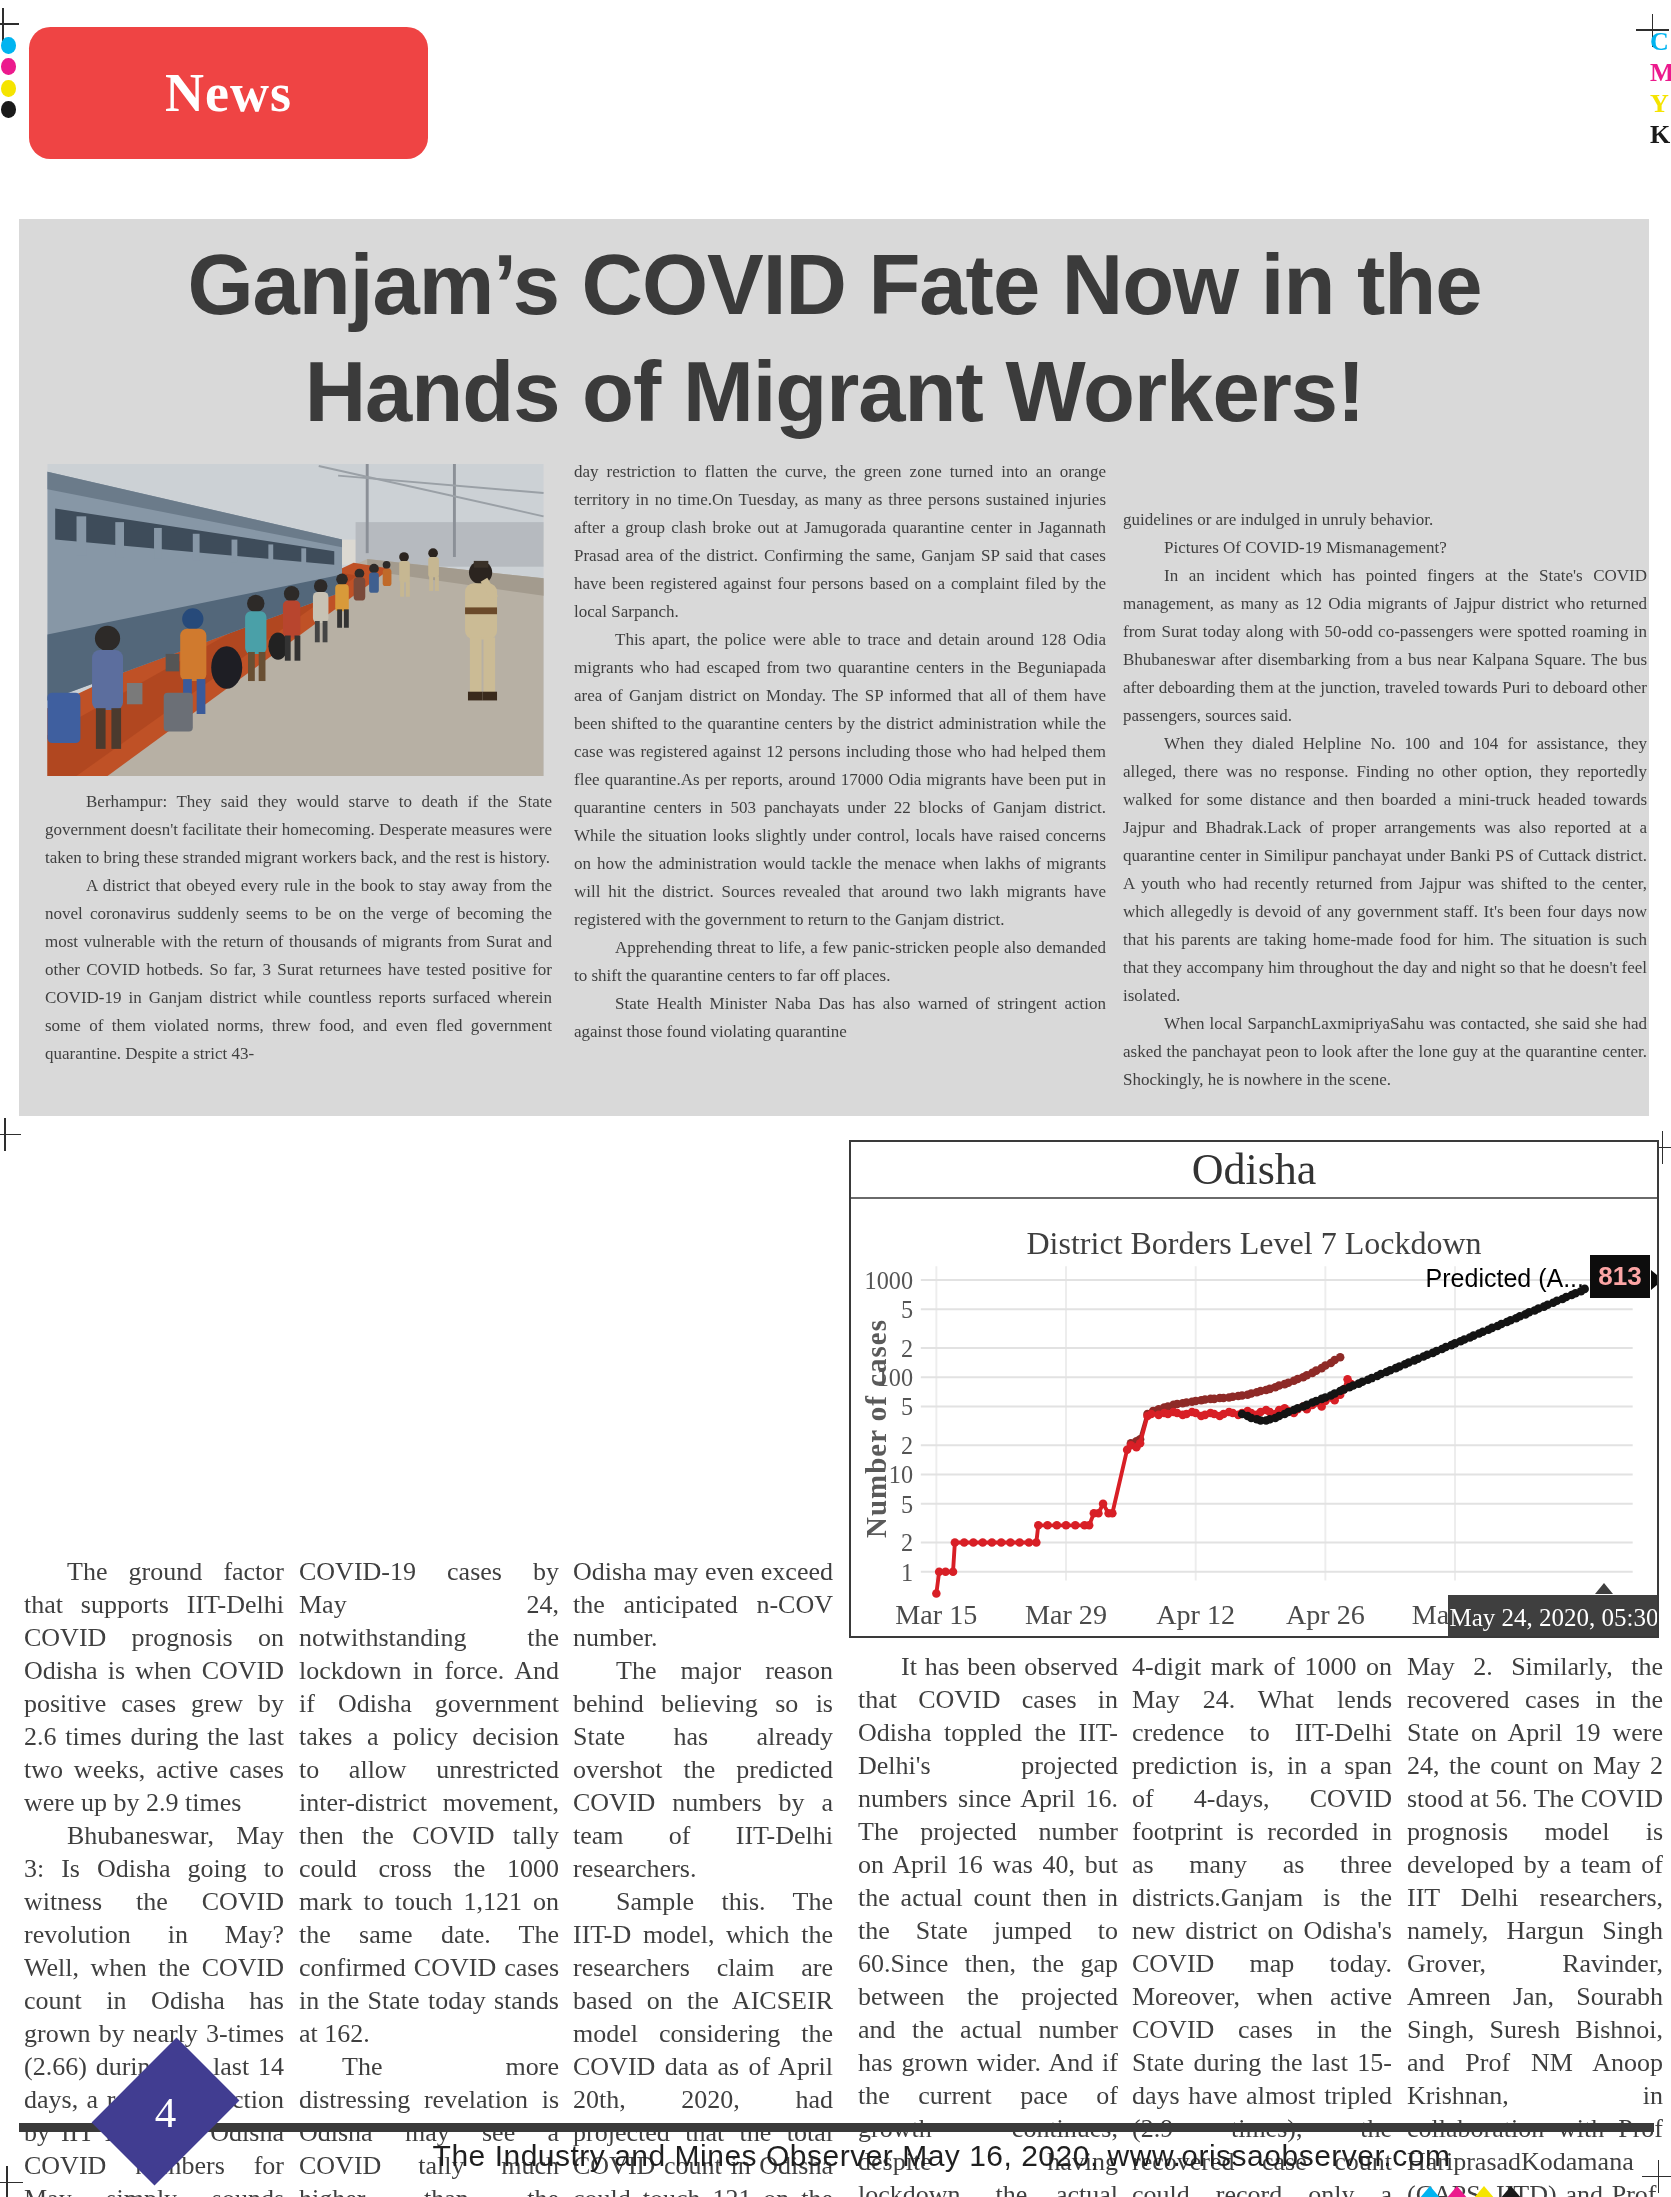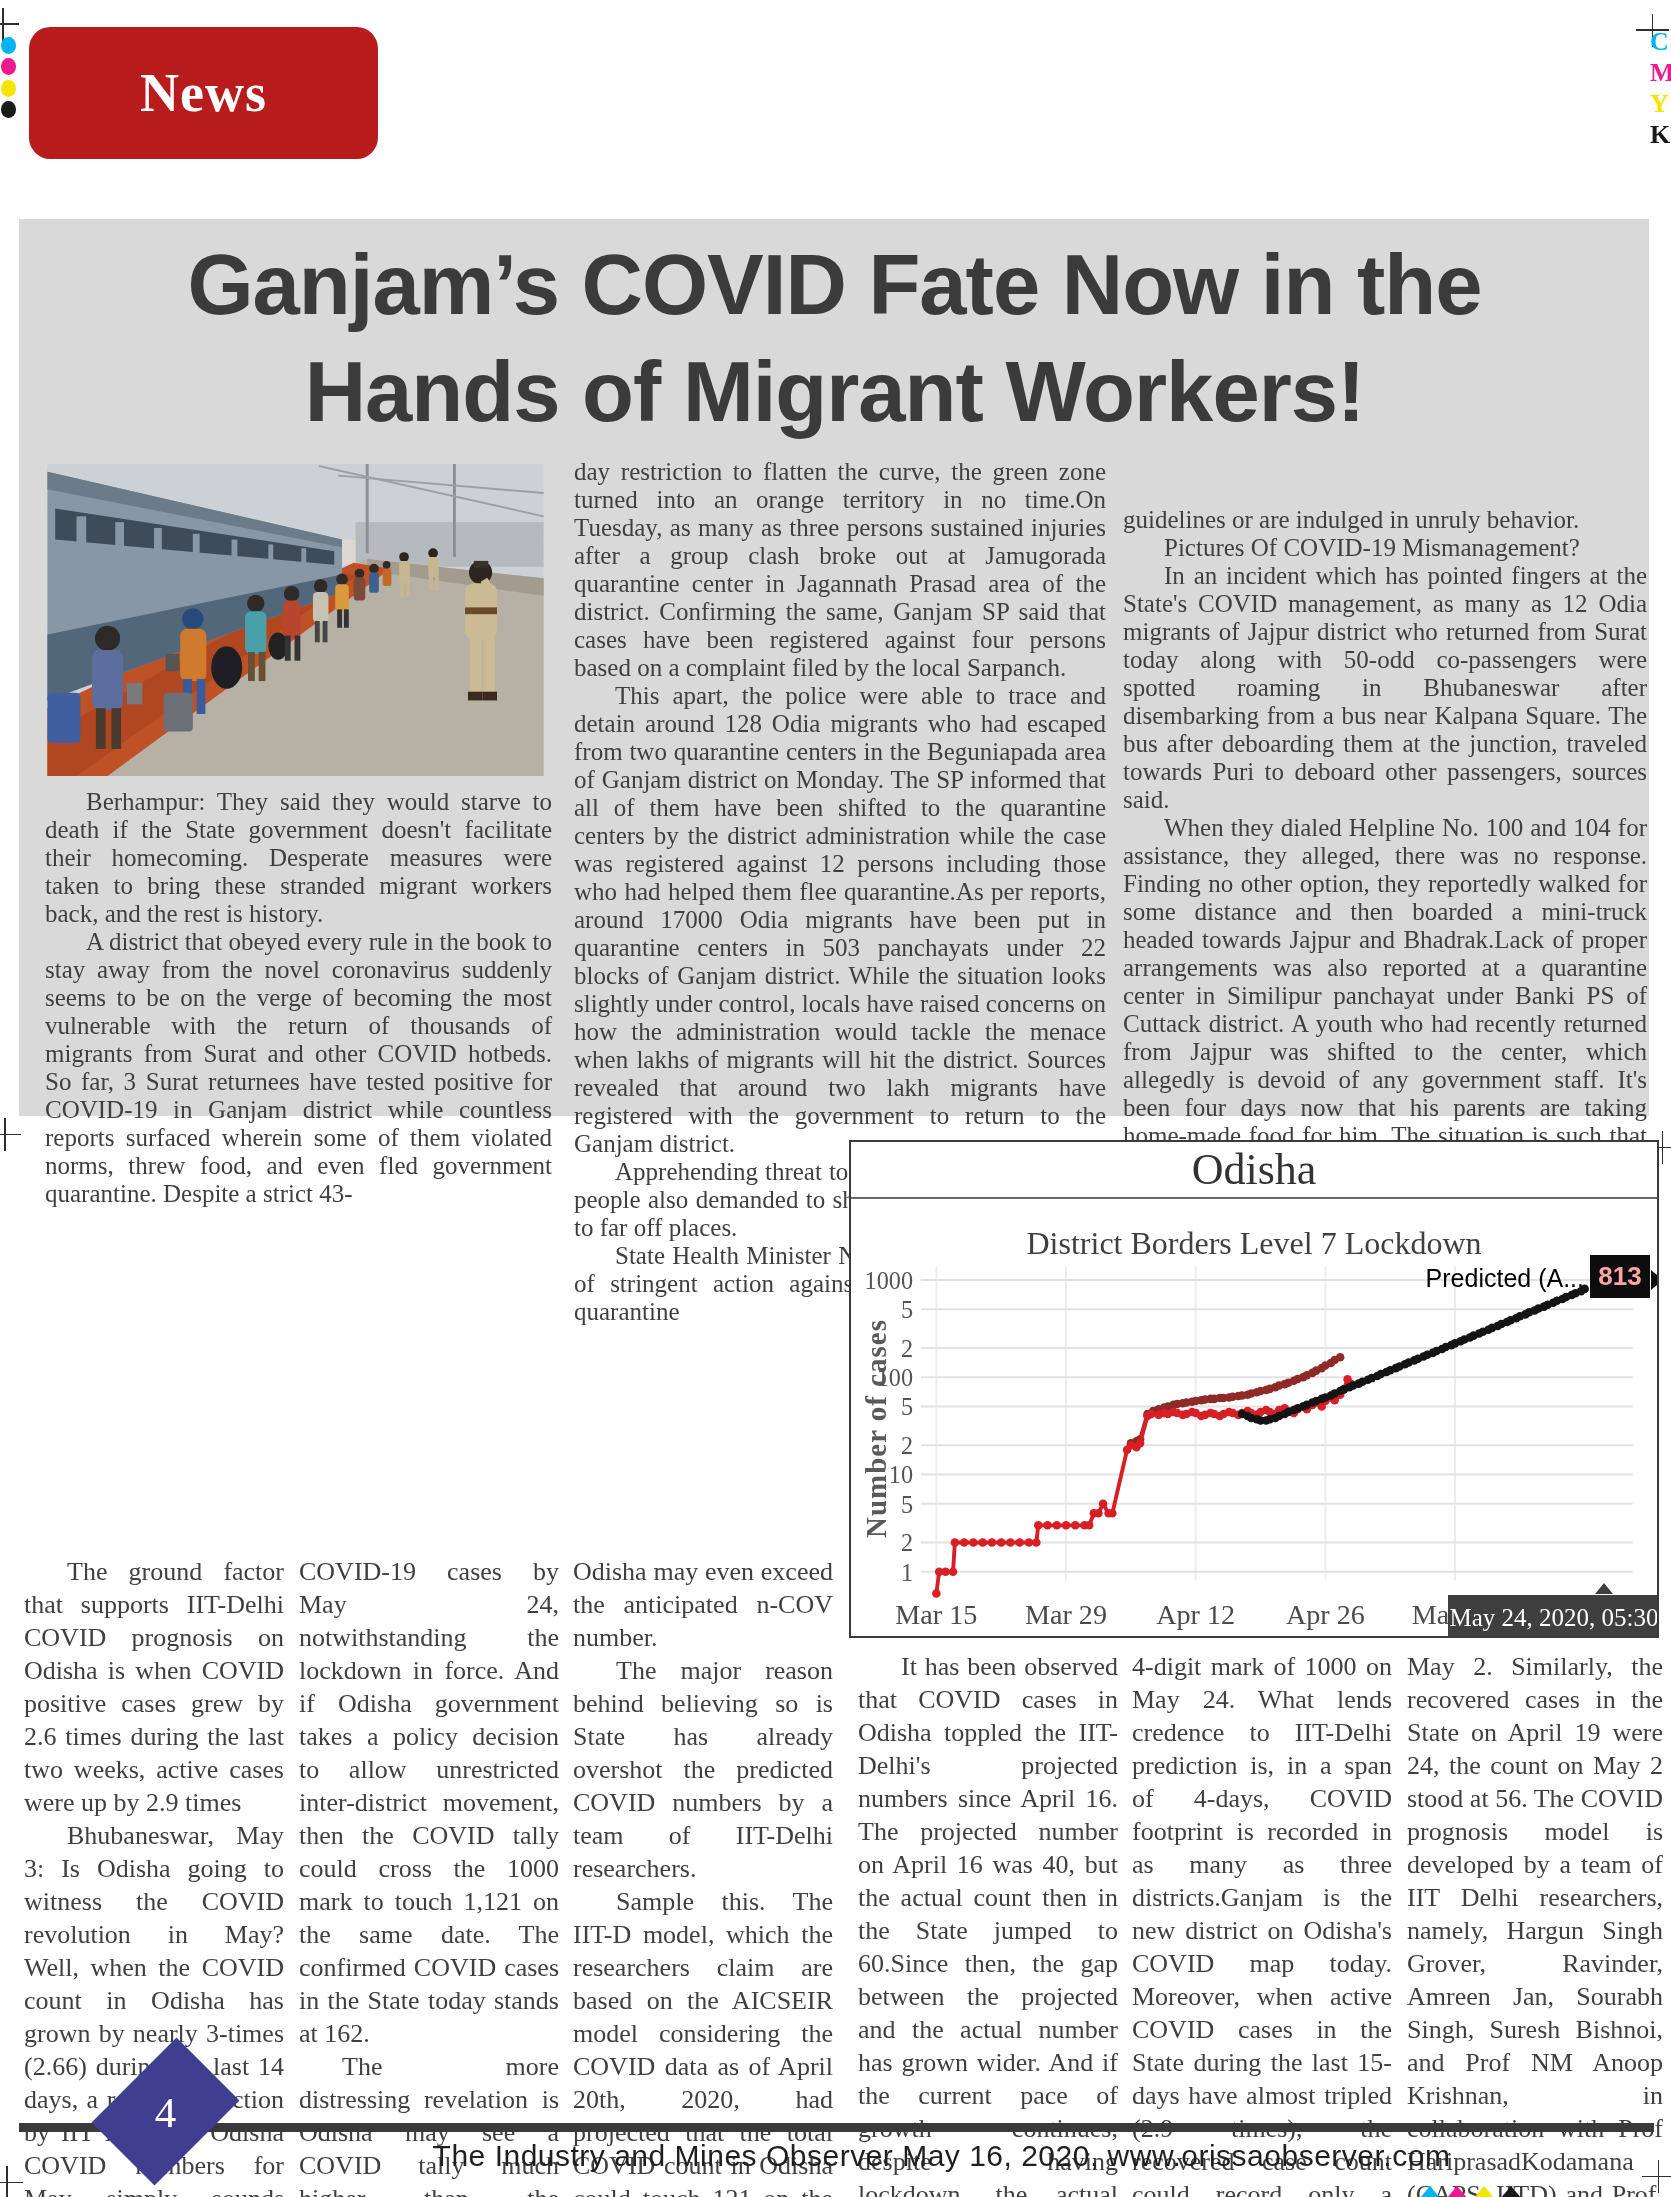--- a/index.html
+++ b/index.html
@@ -12,36 +12,36 @@
   .reg::after{content:"";position:absolute;left:15.5px;top:0;width:1.9px;height:33px;background:#2e2e2e;}
 
   
   .dot{position:absolute;left:1px;width:14.6px;height:16.5px;border-radius:50%;}
 
   
   .cmyk-letter{position:absolute;left:1650px;width:22px;font-family:"Liberation Serif",serif;
                font-weight:bold;font-size:26px;line-height:26px;}
 
   
-  .news-badge{position:absolute;left:29px;top:27px;width:349px;height:132px;background:#b91c1c;
+  .news-badge{position:absolute;left:29px;top:27px;width:399px;height:132px;background:#ef4444;
               border-radius:21.3px;display:flex;align-items:center;justify-content:center;}
   .news-badge span{color:#ffffff;font-family:"Liberation Serif",serif;font-weight:bold;
                    font-size:54px;letter-spacing:1px;}
 
   
   .grey-panel{position:absolute;left:19.4px;top:219px;width:1630px;height:897px;background:#d9d9d9;}
 
   .headline1{position:absolute;left:29px;top:231px;width:1611px;text-align:center;
              font-family:"Liberation Sans",sans-serif;font-weight:800;color:#3b3b3b;}
   .headline1 .para{margin:0;font-size:85px;line-height:107px;letter-spacing:-1px;}
 
   .photo{position:absolute;left:47px;top:464px;width:497px;height:312px;overflow:hidden;}
 
   .newscol{position:absolute;text-align:justify;color:#3f3f3f;}
-  .newscol .para{margin:0;font-size:25px;line-height:28px;text-indent:41px;}
+  .newscol .para{margin:0;font-size:17px;line-height:28px;text-indent:41px;}
   .newscol.no-first-indent .para:first-child{text-indent:0;}
 
   .col-a1-1{left:45px;top:788px;width:507px;}
   .col-a1-2{left:574px;top:458px;width:532px;}
   .col-a1-3{left:1123px;top:458px;width:524px;margin-top:48px;}
 
   
   .headline2{position:absolute;left:24px;top:1157px;width:820px;font-family:"Liberation Sans",sans-serif;
              font-weight:400;color:#3e3e3e;}
   .headline2 .para{margin:0;font-size:80px;line-height:138px;letter-spacing:-1.9px;}

